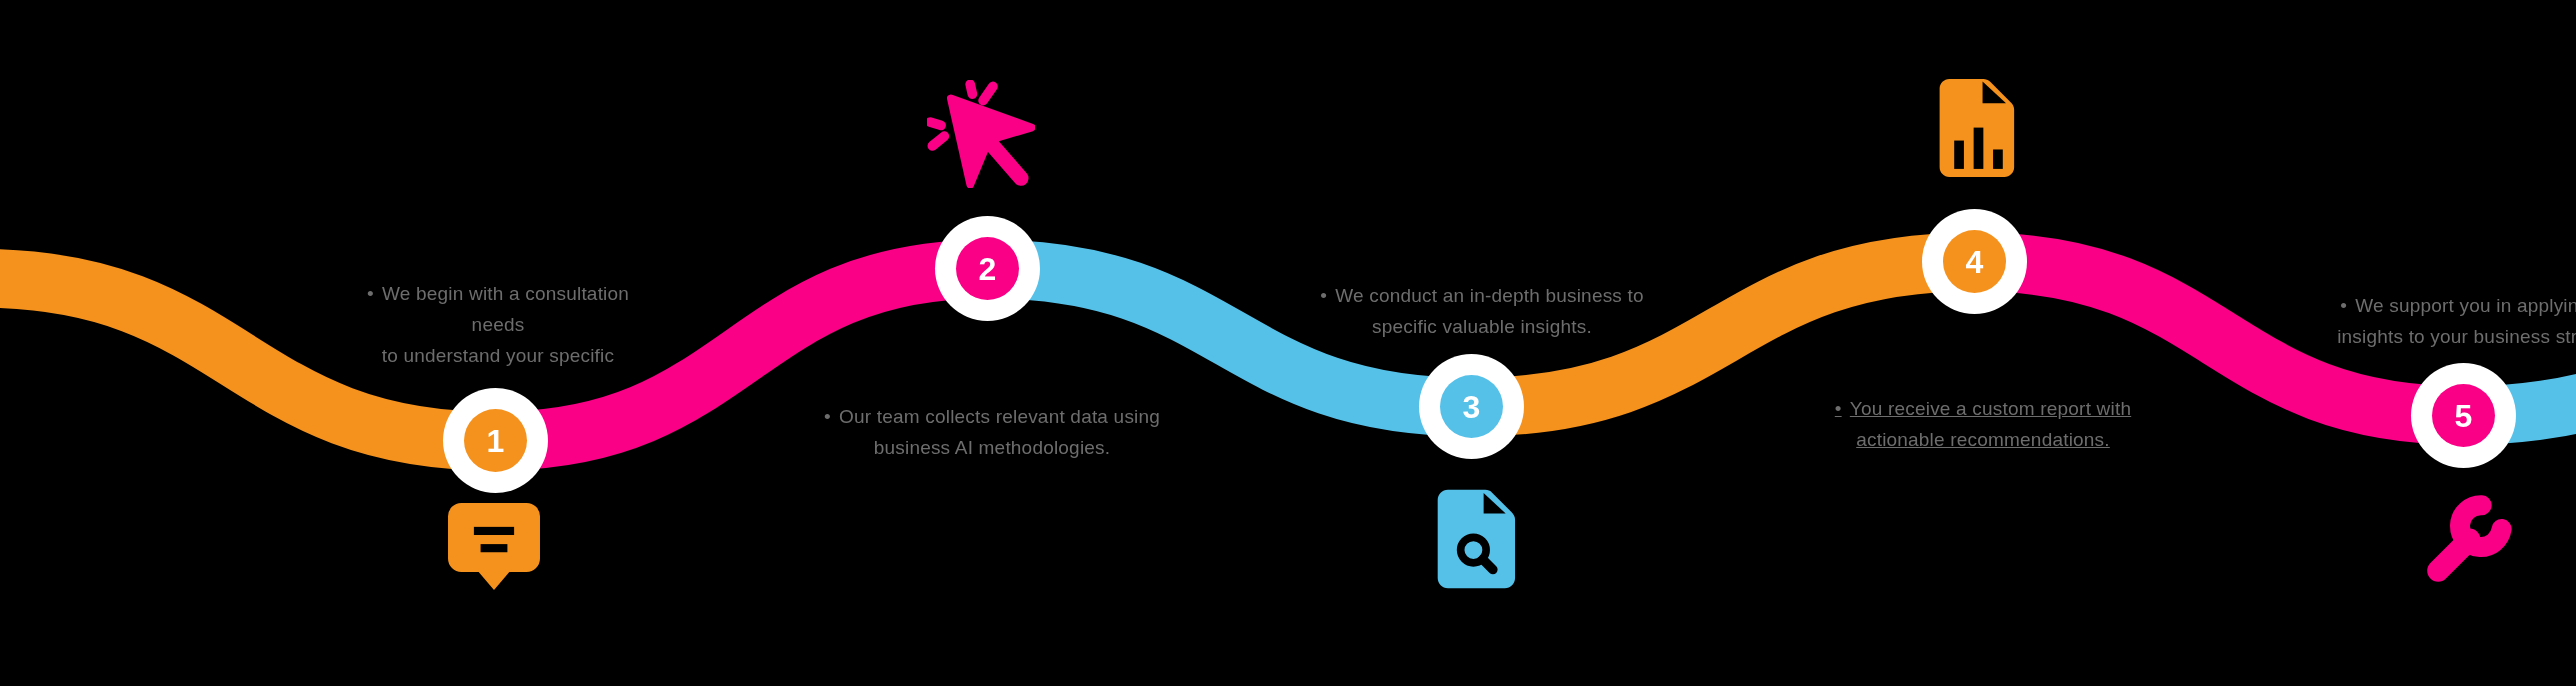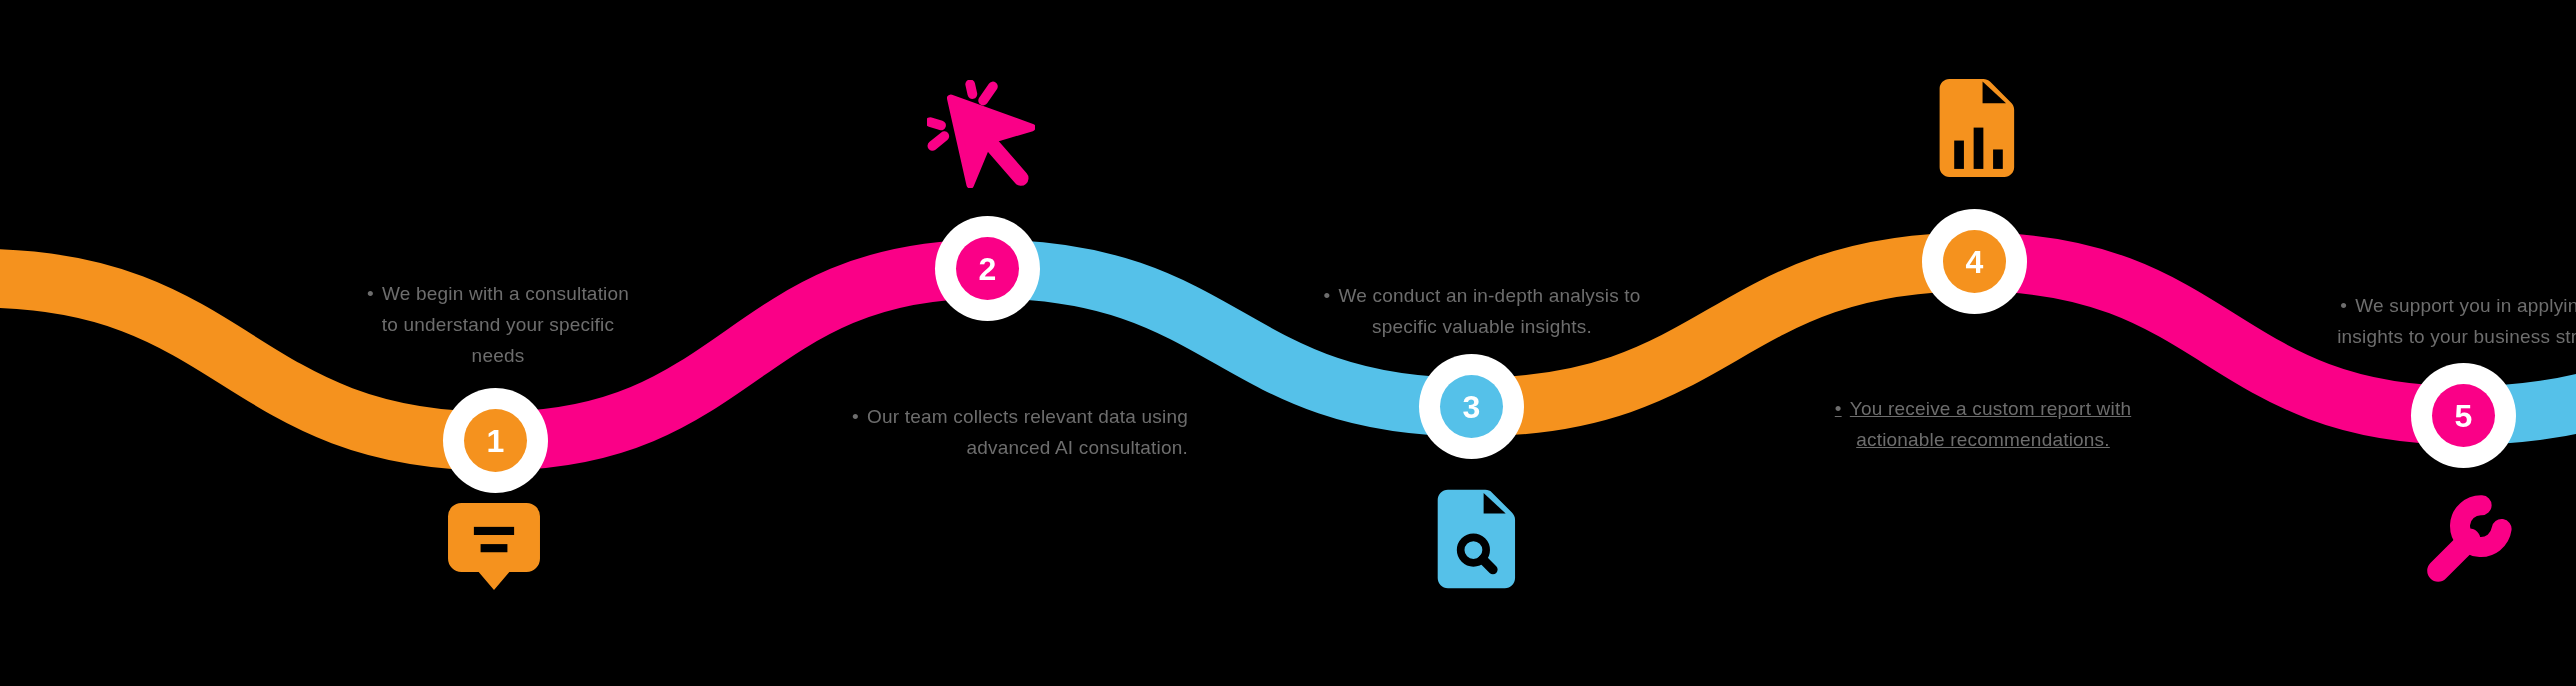--- a/index.html
+++ b/index.html
@@ -51,31 +51,31 @@
     </div>
   </div>
   <div class="node" style="left:2411px;top:363px;">
     <div class="node-inner" style="background-color: rgb(250, 0, 135);">
       <span class="node-number">5</span>
     </div>
   </div>
 
   <div class="textblock" style="left:302px;top:278px;">
     <div class="line"><span class="bullet">•</span><span>We begin with a consultation</span></div>
+    <div class="line">needs</div>
     <div class="line">to understand your specific</div>
-    <div class="line">needs</div>
   </div>
 
-  <div class="textblock" style="left:796px;top:401px;text-align:right;">
+  <div class="textblock" style="left:796px;top:401px;">
     <div class="line"><span class="bullet">•</span><span>Our team collects relevant data using</span></div>
-    <div class="line">advanced AI consultation.</div>
+    <div class="line">business AI methodologies.</div>
   </div>
 
   <div class="textblock" style="left:1286px;top:280px;">
-    <div class="line"><span class="bullet">•</span><span>We conduct an in-depth analysis to</span></div>
+    <div class="line"><span class="bullet">•</span><span>We conduct an in-depth business to</span></div>
     <div class="line">specific valuable insights.</div>
   </div>
 
   <div class="textblock" style="left:1787px;top:393px;text-decoration:underline;">
     <div class="line"><span class="bullet">•</span><span>You receive a custom report with</span></div>
     <div class="line">actionable recommendations.</div>
   </div>
 
   <div class="textblock" style="left:2285px;top:290px;">
     <div class="line"><span class="bullet">•</span><span>We support you in applying the</span></div>

